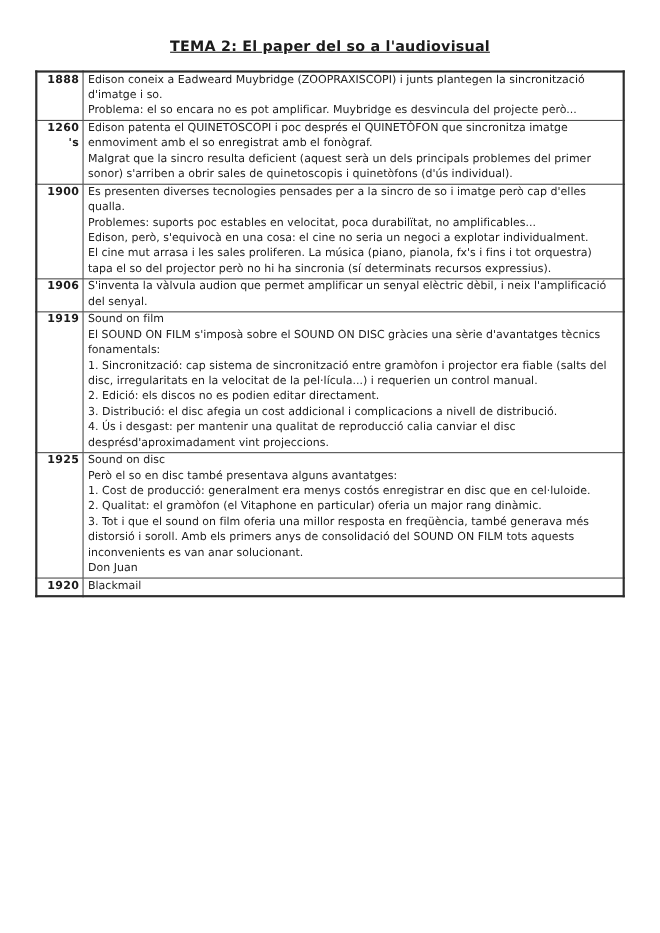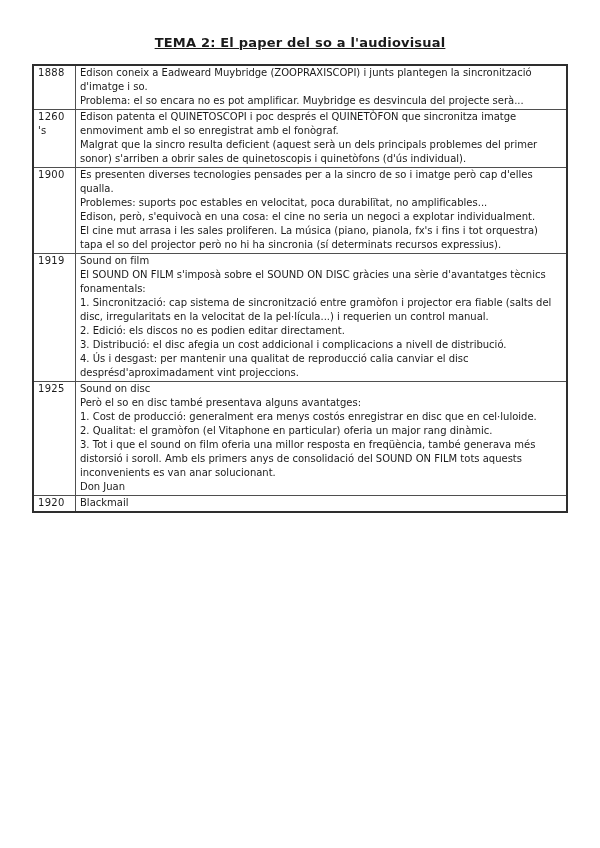--- a/index.html
+++ b/index.html
@@ -42,56 +42,61 @@
     border: 1px solid #4f4f4f;
     vertical-align: top;
     font-size: 10px;
     line-height: 14px;
     white-space: pre-line;
     padding: 0px 3px 1px 4px;
     color: #1b1b1b;
   }
   td.year-cell {
     width: 34px;
-    font-weight: normal;
+    font-weight: bold;
     letter-spacing: 0.3px;
+    text-align: right;
   }
   td.text-cell {
     width: auto;
   }
 </style>
 </head>
 <body>
 
 <div class="page">
   <h1 class="doc-title">TEMA 2: El paper del so a l'audiovisual</h1>
 
   <table class="timeline">
     <tbody>
   <tr>
     <td class="year-cell">1888</td>
     <td class="text-cell">Edison coneix a Eadweard Muybridge (ZOOPRAXISCOPI) i  junts plantegen la sincronització d'imatge i so.
-Problema: el so encara no es pot amplificar. Muybridge es desvincula del projecte serà...</td>
+Problema: el so encara no es pot amplificar. Muybridge es desvincula del projecte però...</td>
   </tr>
 
   <tr>
     <td class="year-cell">1260
 's</td>
     <td class="text-cell">Edison patenta el QUINETOSCOPI i poc després el QUINETÒFON que sincronitza imatge enmoviment amb el so enregistrat amb el fonògraf.
 Malgrat que la sincro resulta deficient (aquest serà un dels principals problemes del primer sonor) s'arriben a obrir sales de quinetoscopis i quinetòfons (d'ús individual).</td>
   </tr>
 
   <tr>
     <td class="year-cell">1900</td>
     <td class="text-cell">Es presenten diverses tecnologies pensades per a la sincro de so i imatge però cap d'elles qualla.
 Problemes: suports poc estables en velocitat, poca durabilïtat, no amplificables...
 Edison, però, s'equivocà en una cosa: el cine no seria un negoci a explotar individualment.
 El cine mut arrasa i les sales proliferen. La música (piano, pianola, fx's i fins i tot orquestra) tapa el so del projector però no hi ha sincronia (sí determinats recursos expressius).</td>
   </tr>
 
+  <tr>
+    <td class="year-cell">1906</td>
+    <td class="text-cell">S'inventa la vàlvula audion que permet amplificar un senyal elèctric dèbil, i neix l'amplificació del senyal.</td>
+  </tr>
 
   <tr>
     <td class="year-cell">1919</td>
     <td class="text-cell">Sound on film
 El SOUND ON FILM s'imposà sobre el SOUND ON DISC gràcies una sèrie d'avantatges tècnics fonamentals:
 1. Sincronització: cap sistema de sincronització entre gramòfon i projector era fiable (salts del disc, irregularitats en la velocitat de la pel·lícula...) i requerien un control manual.
 2. Edició: els discos no es podien editar directament.
 3. Distribució: el disc afegia un cost addicional i complicacions a nivell de distribució.
 4. Ús i desgast: per mantenir una qualitat de reproducció calia canviar el disc desprésd'aproximadament vint projeccions.</td>
   </tr>

